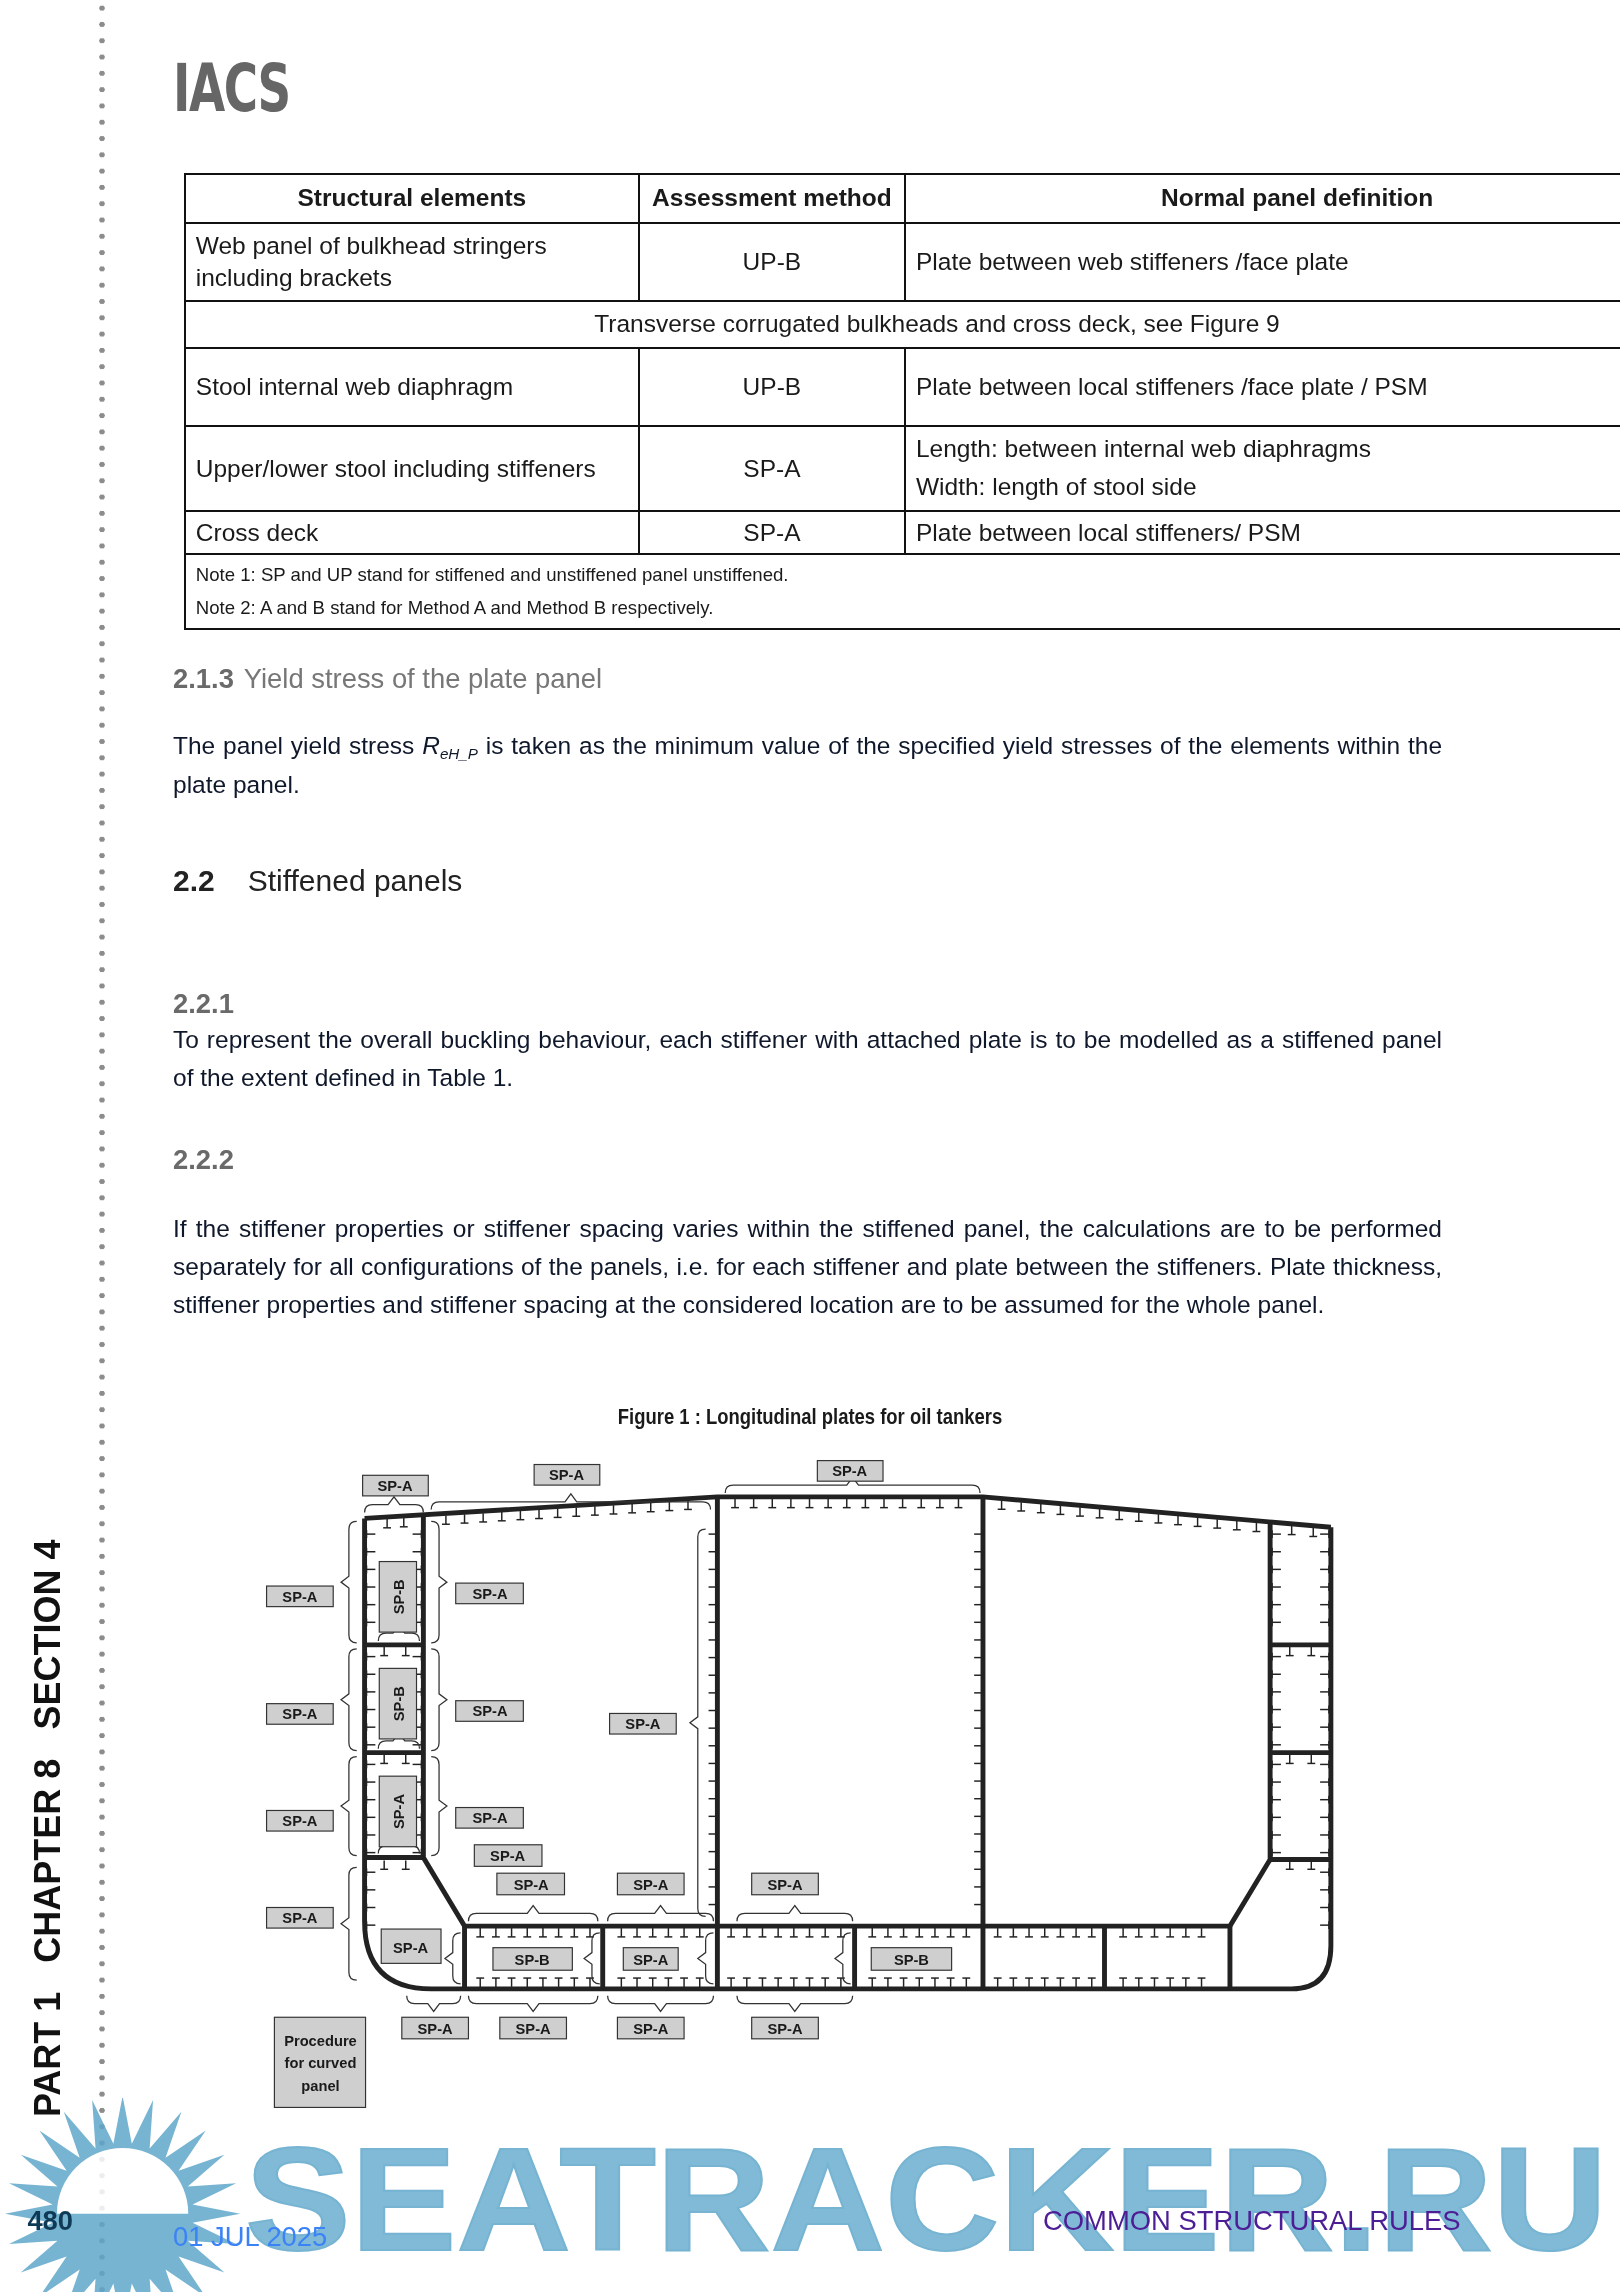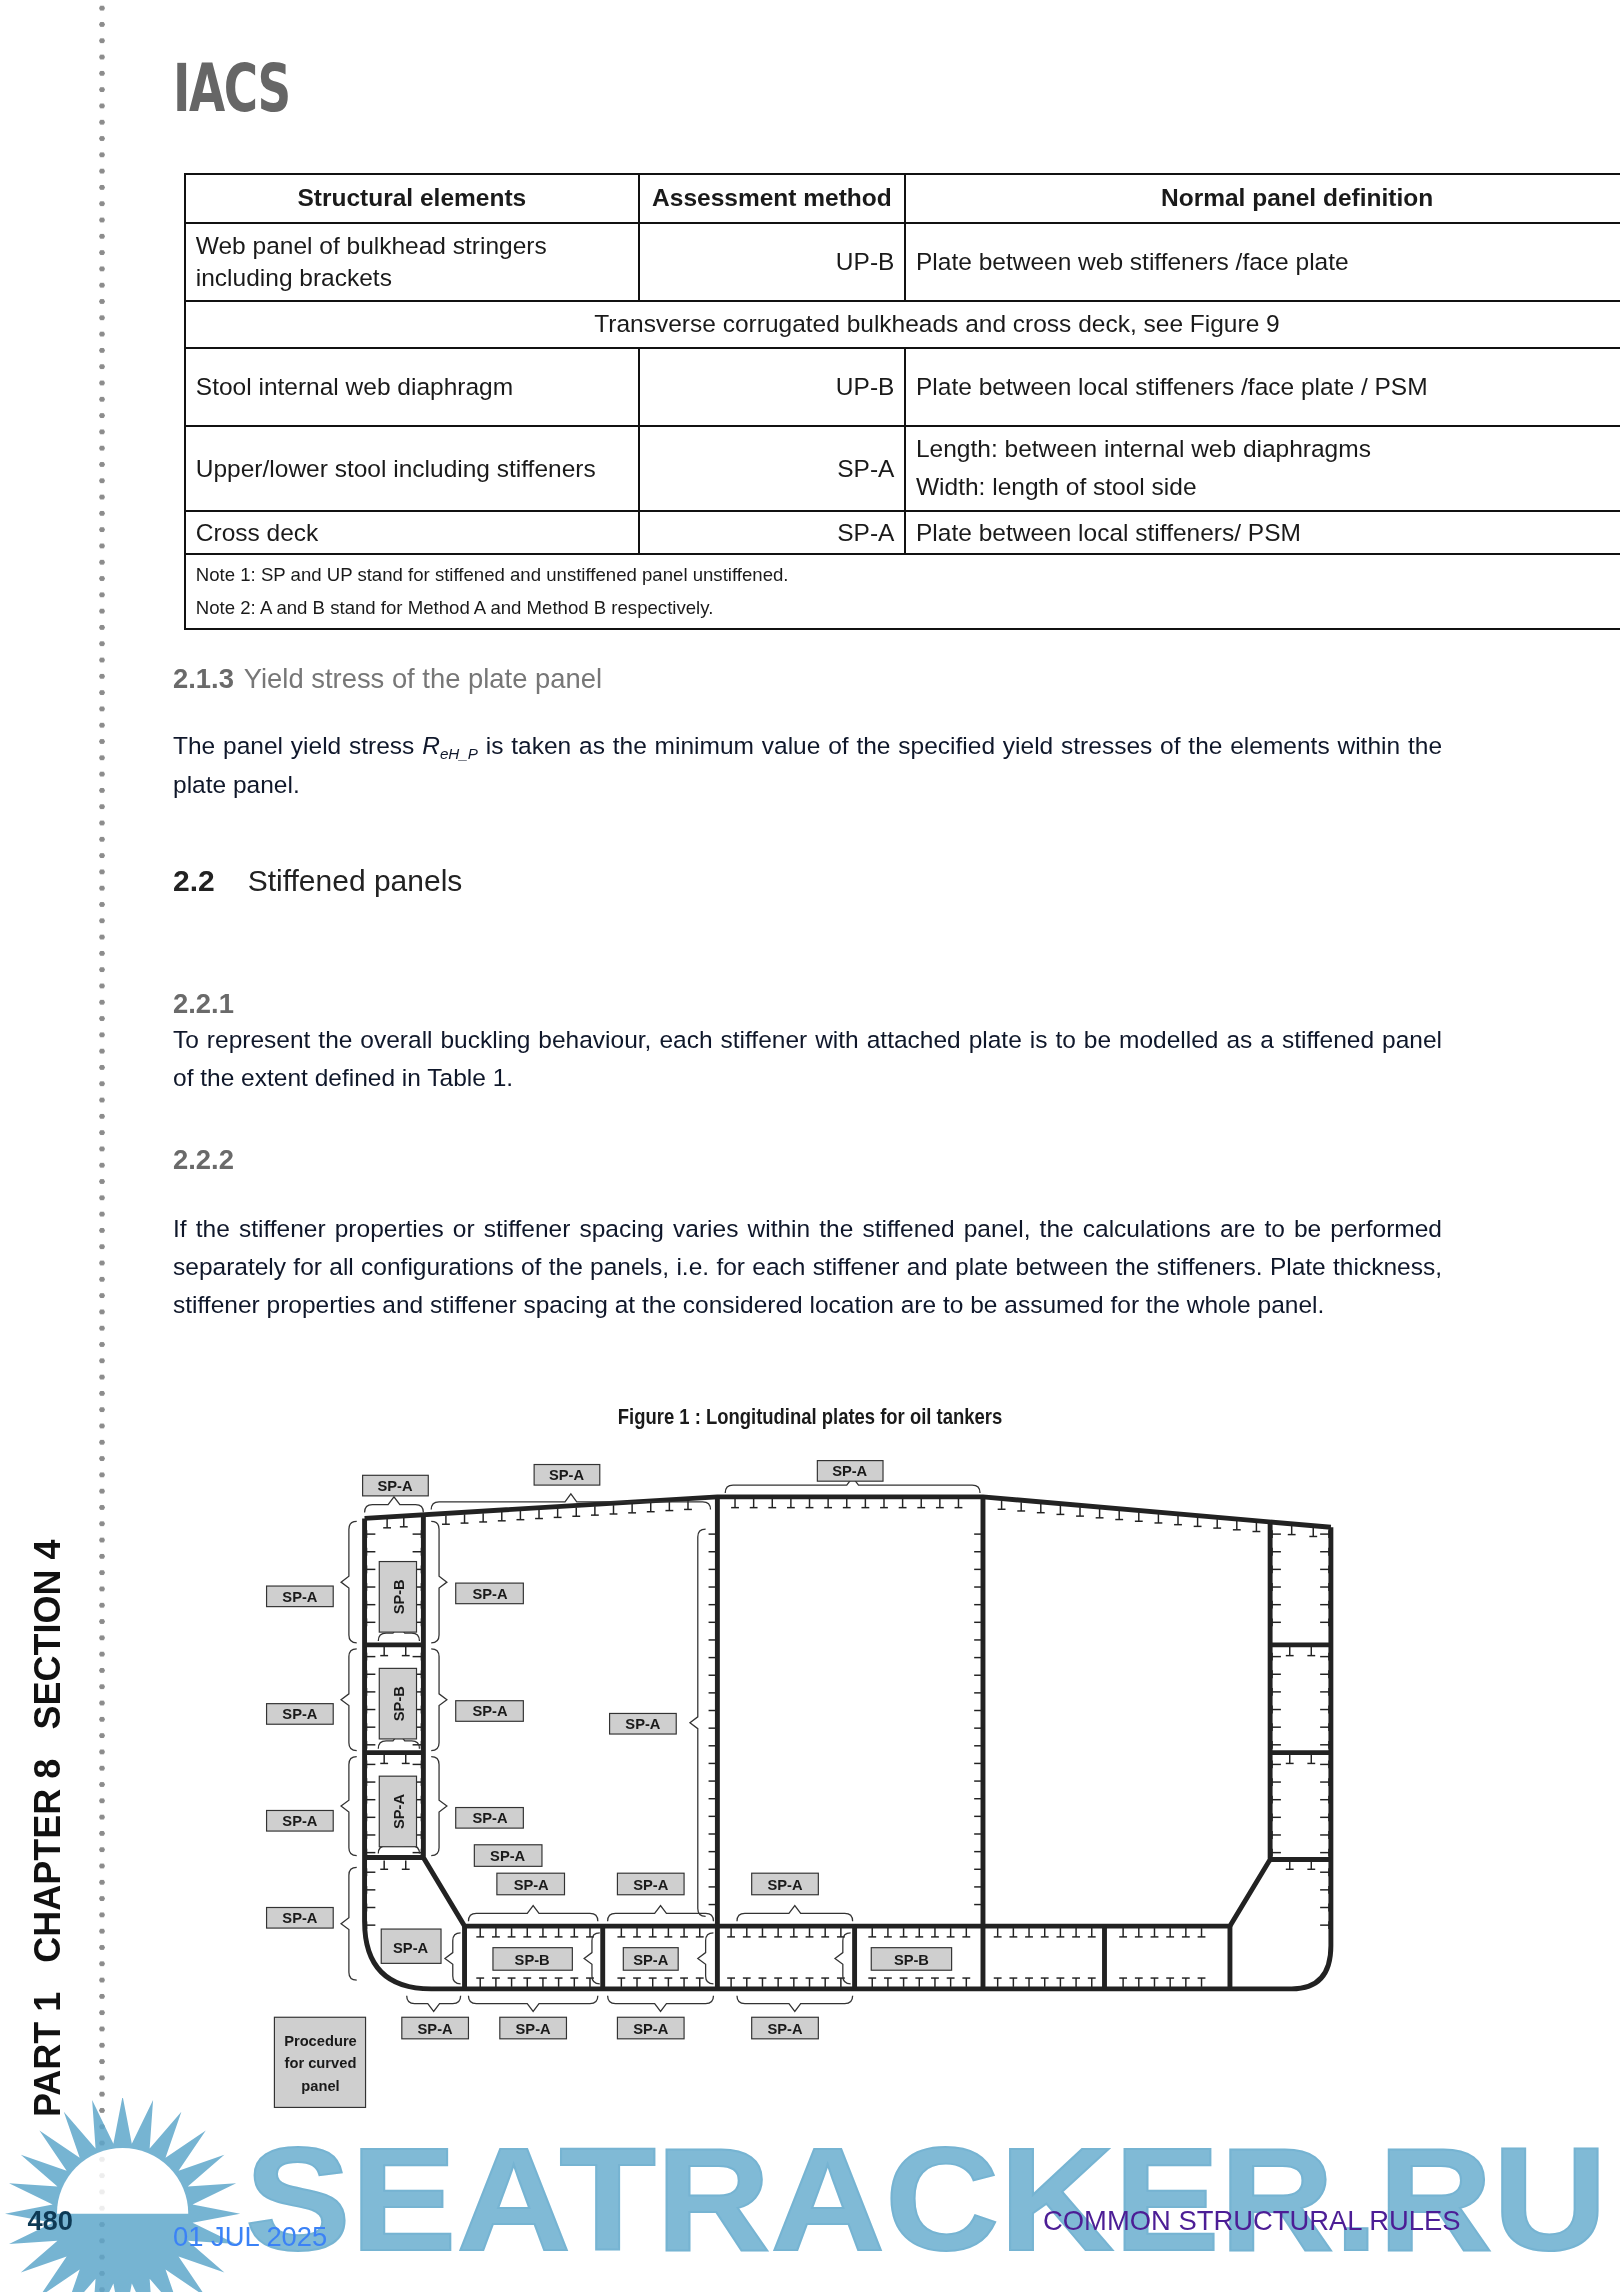--- a/index.html
+++ b/index.html
@@ -8,21 +8,21 @@
   .abs { position:absolute; }
   .dots { position:absolute; left:99px; top:0; width:5.9px; height:2293px;
           background-image: radial-gradient(circle, #8c8c8c 2.5px, transparent 2.9px);
           background-size:5.9px 16.3px; background-repeat:repeat-y; }
   .logo { left:173px; top:51px; font-family:"DejaVu Sans", sans-serif; font-weight:bold;
           font-size:65px; color:#666; letter-spacing:-2px; transform:scaleX(0.72); transform-origin:left top; }
   table.t1 { position:absolute; left:184px; top:173px; width:1506px; border-collapse:collapse;
              border:2.9px solid #111; font-size:24.5px; }
   table.t1 td, table.t1 th { border:2px solid #111; padding:3.9px 9.8px; vertical-align:middle; line-height:1.3; }
   table.t1 th { font-weight:bold; text-align:center; height:39px; }
-  table.t1 td.c { text-align:right; }
+  table.t1 td.c { text-align:center; }
   table.t1 td.span { text-align:center; height:37px; }
   table.t1 td.notes { font-size:18.6px; line-height:1.75; padding:3.9px 9.8px; }
   .c1 { width:432px; } .c2 { width:245px; }
   .h3 { font-size:27.4px; color:#777; }
   .h3 b { color:#6a6a6a; margin-right:9.8px; }
   .h2 { font-size:30px; color:#222; }
   .h2 b { margin-right:33px; }
   .para { font-size:24.5px; line-height:1.55; text-align:justify; width:1269px; color:#0f172a; }
   .sub { font-size:0.62em; font-style:italic; vertical-align:-0.35em; }
   .fig-title { left:0; width:1620px; top:1404px; text-align:center; font-weight:bold;

